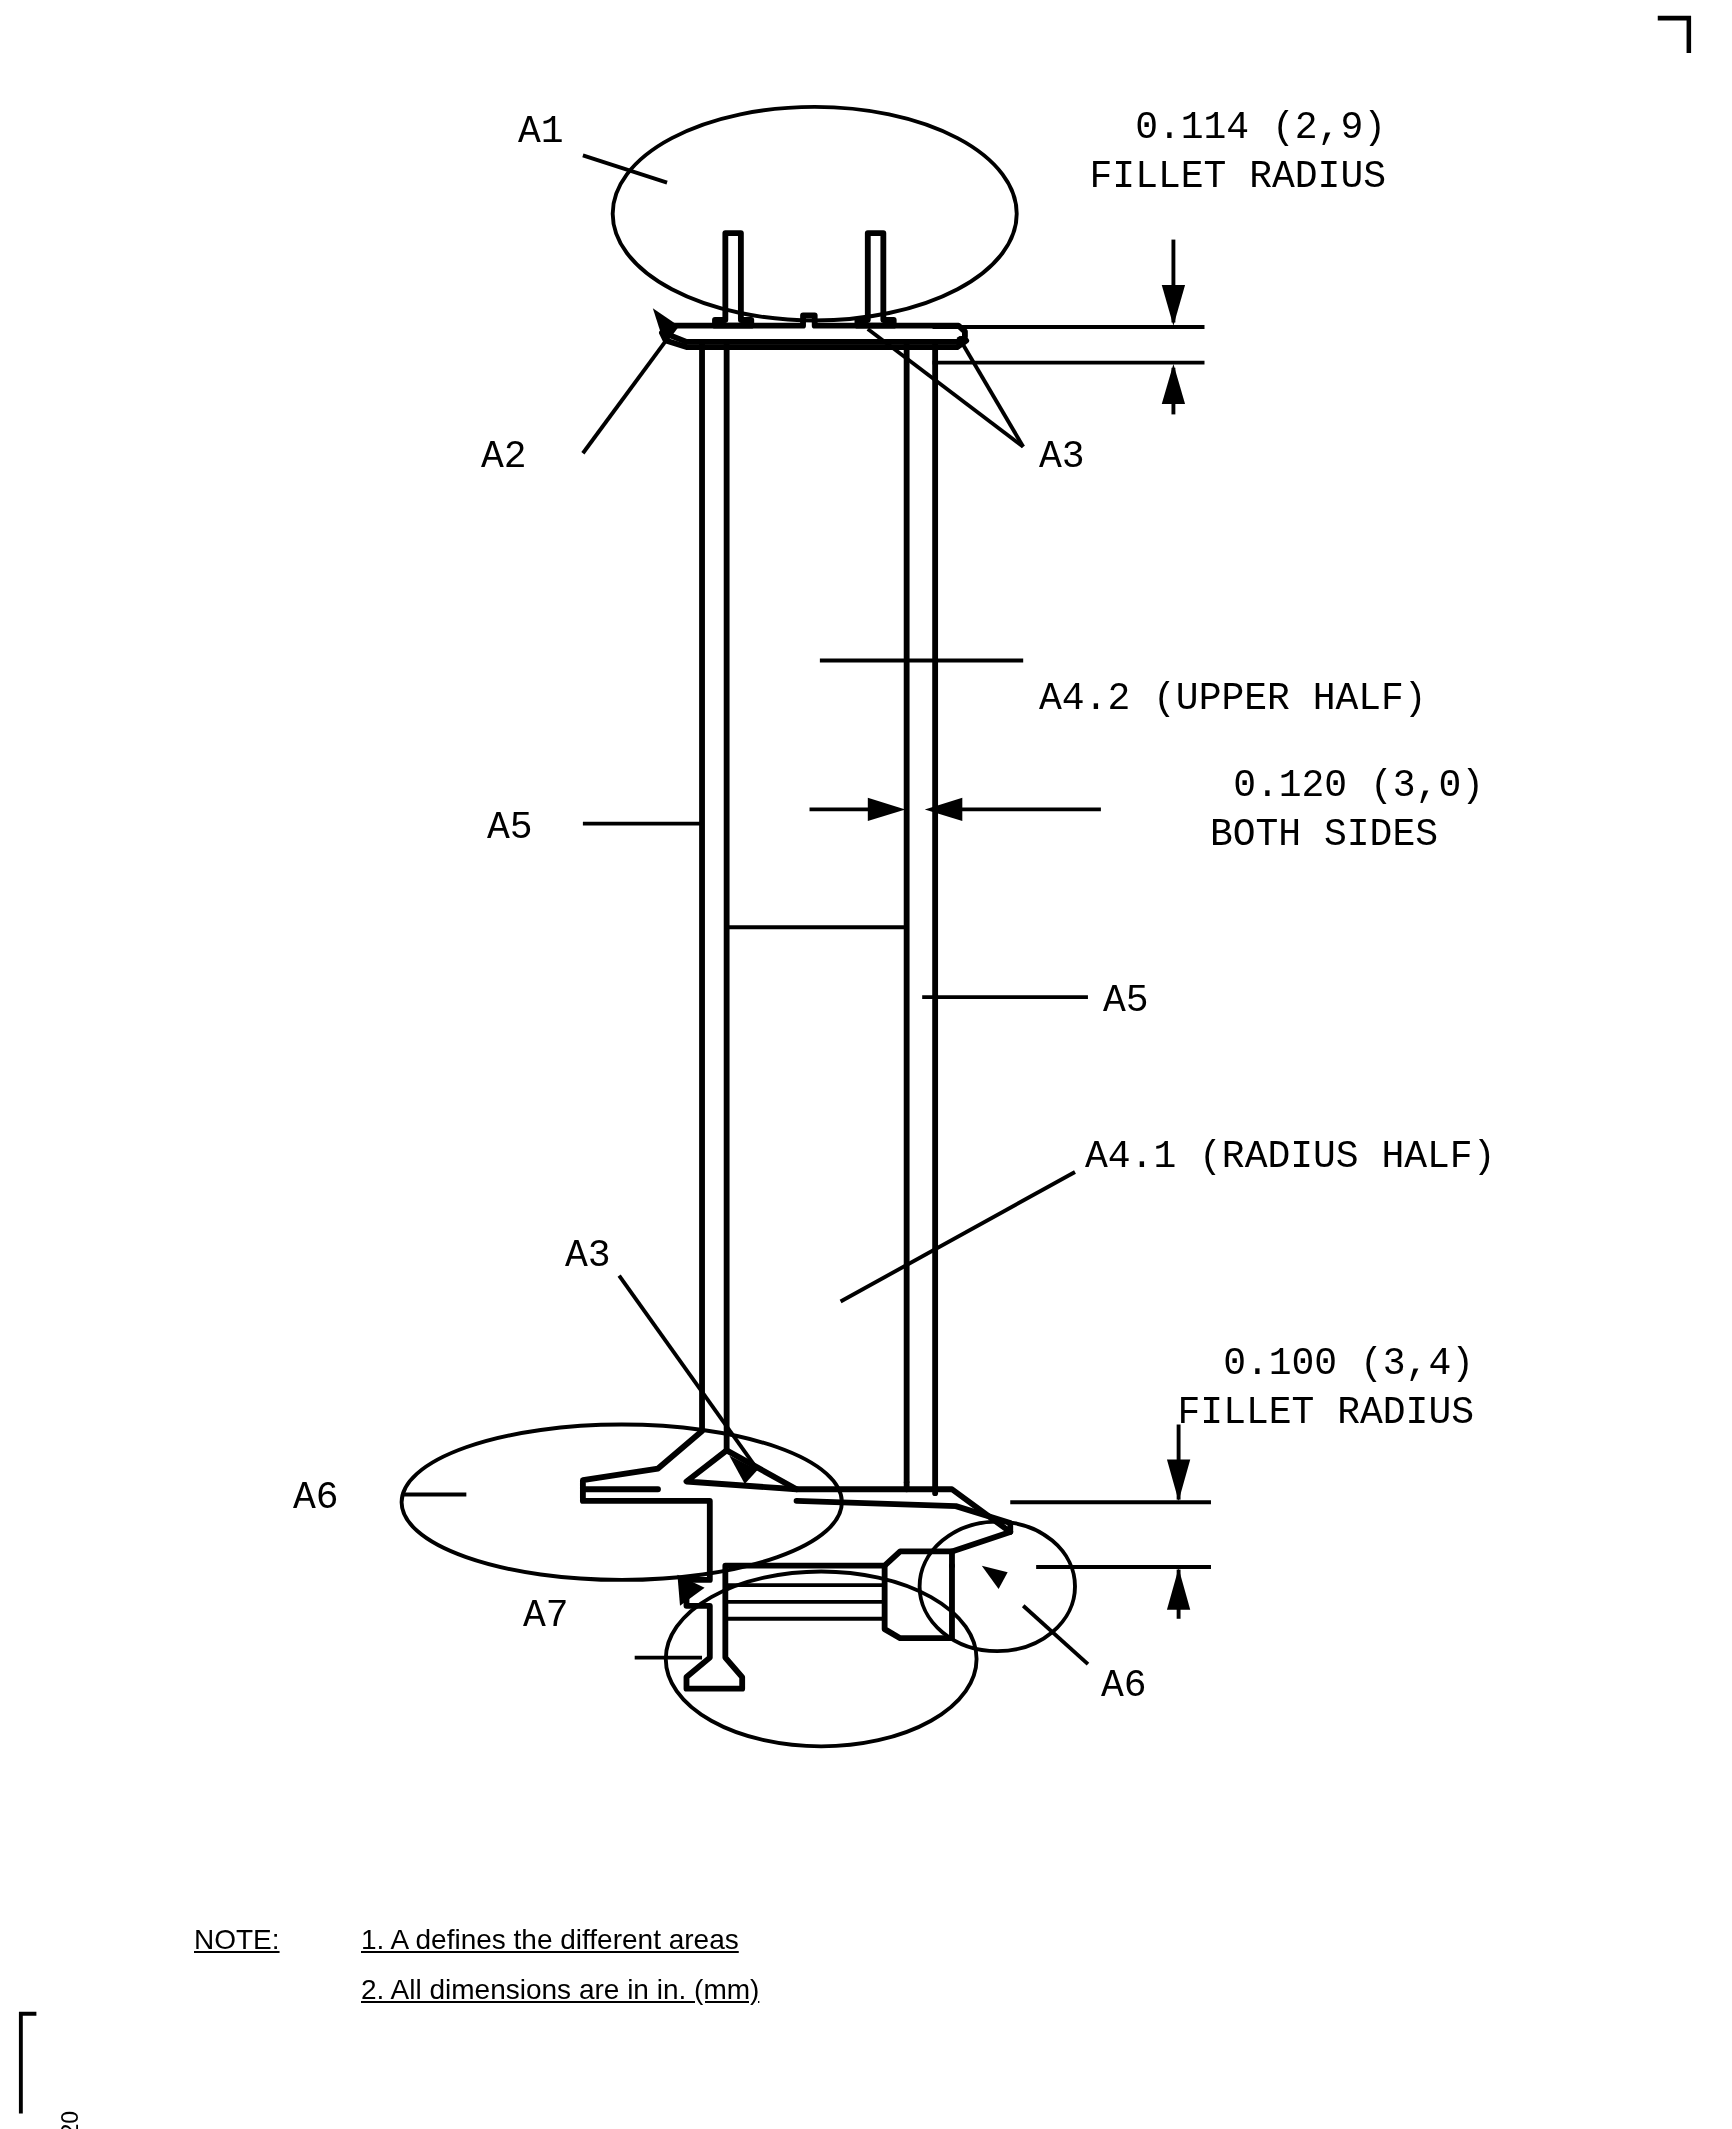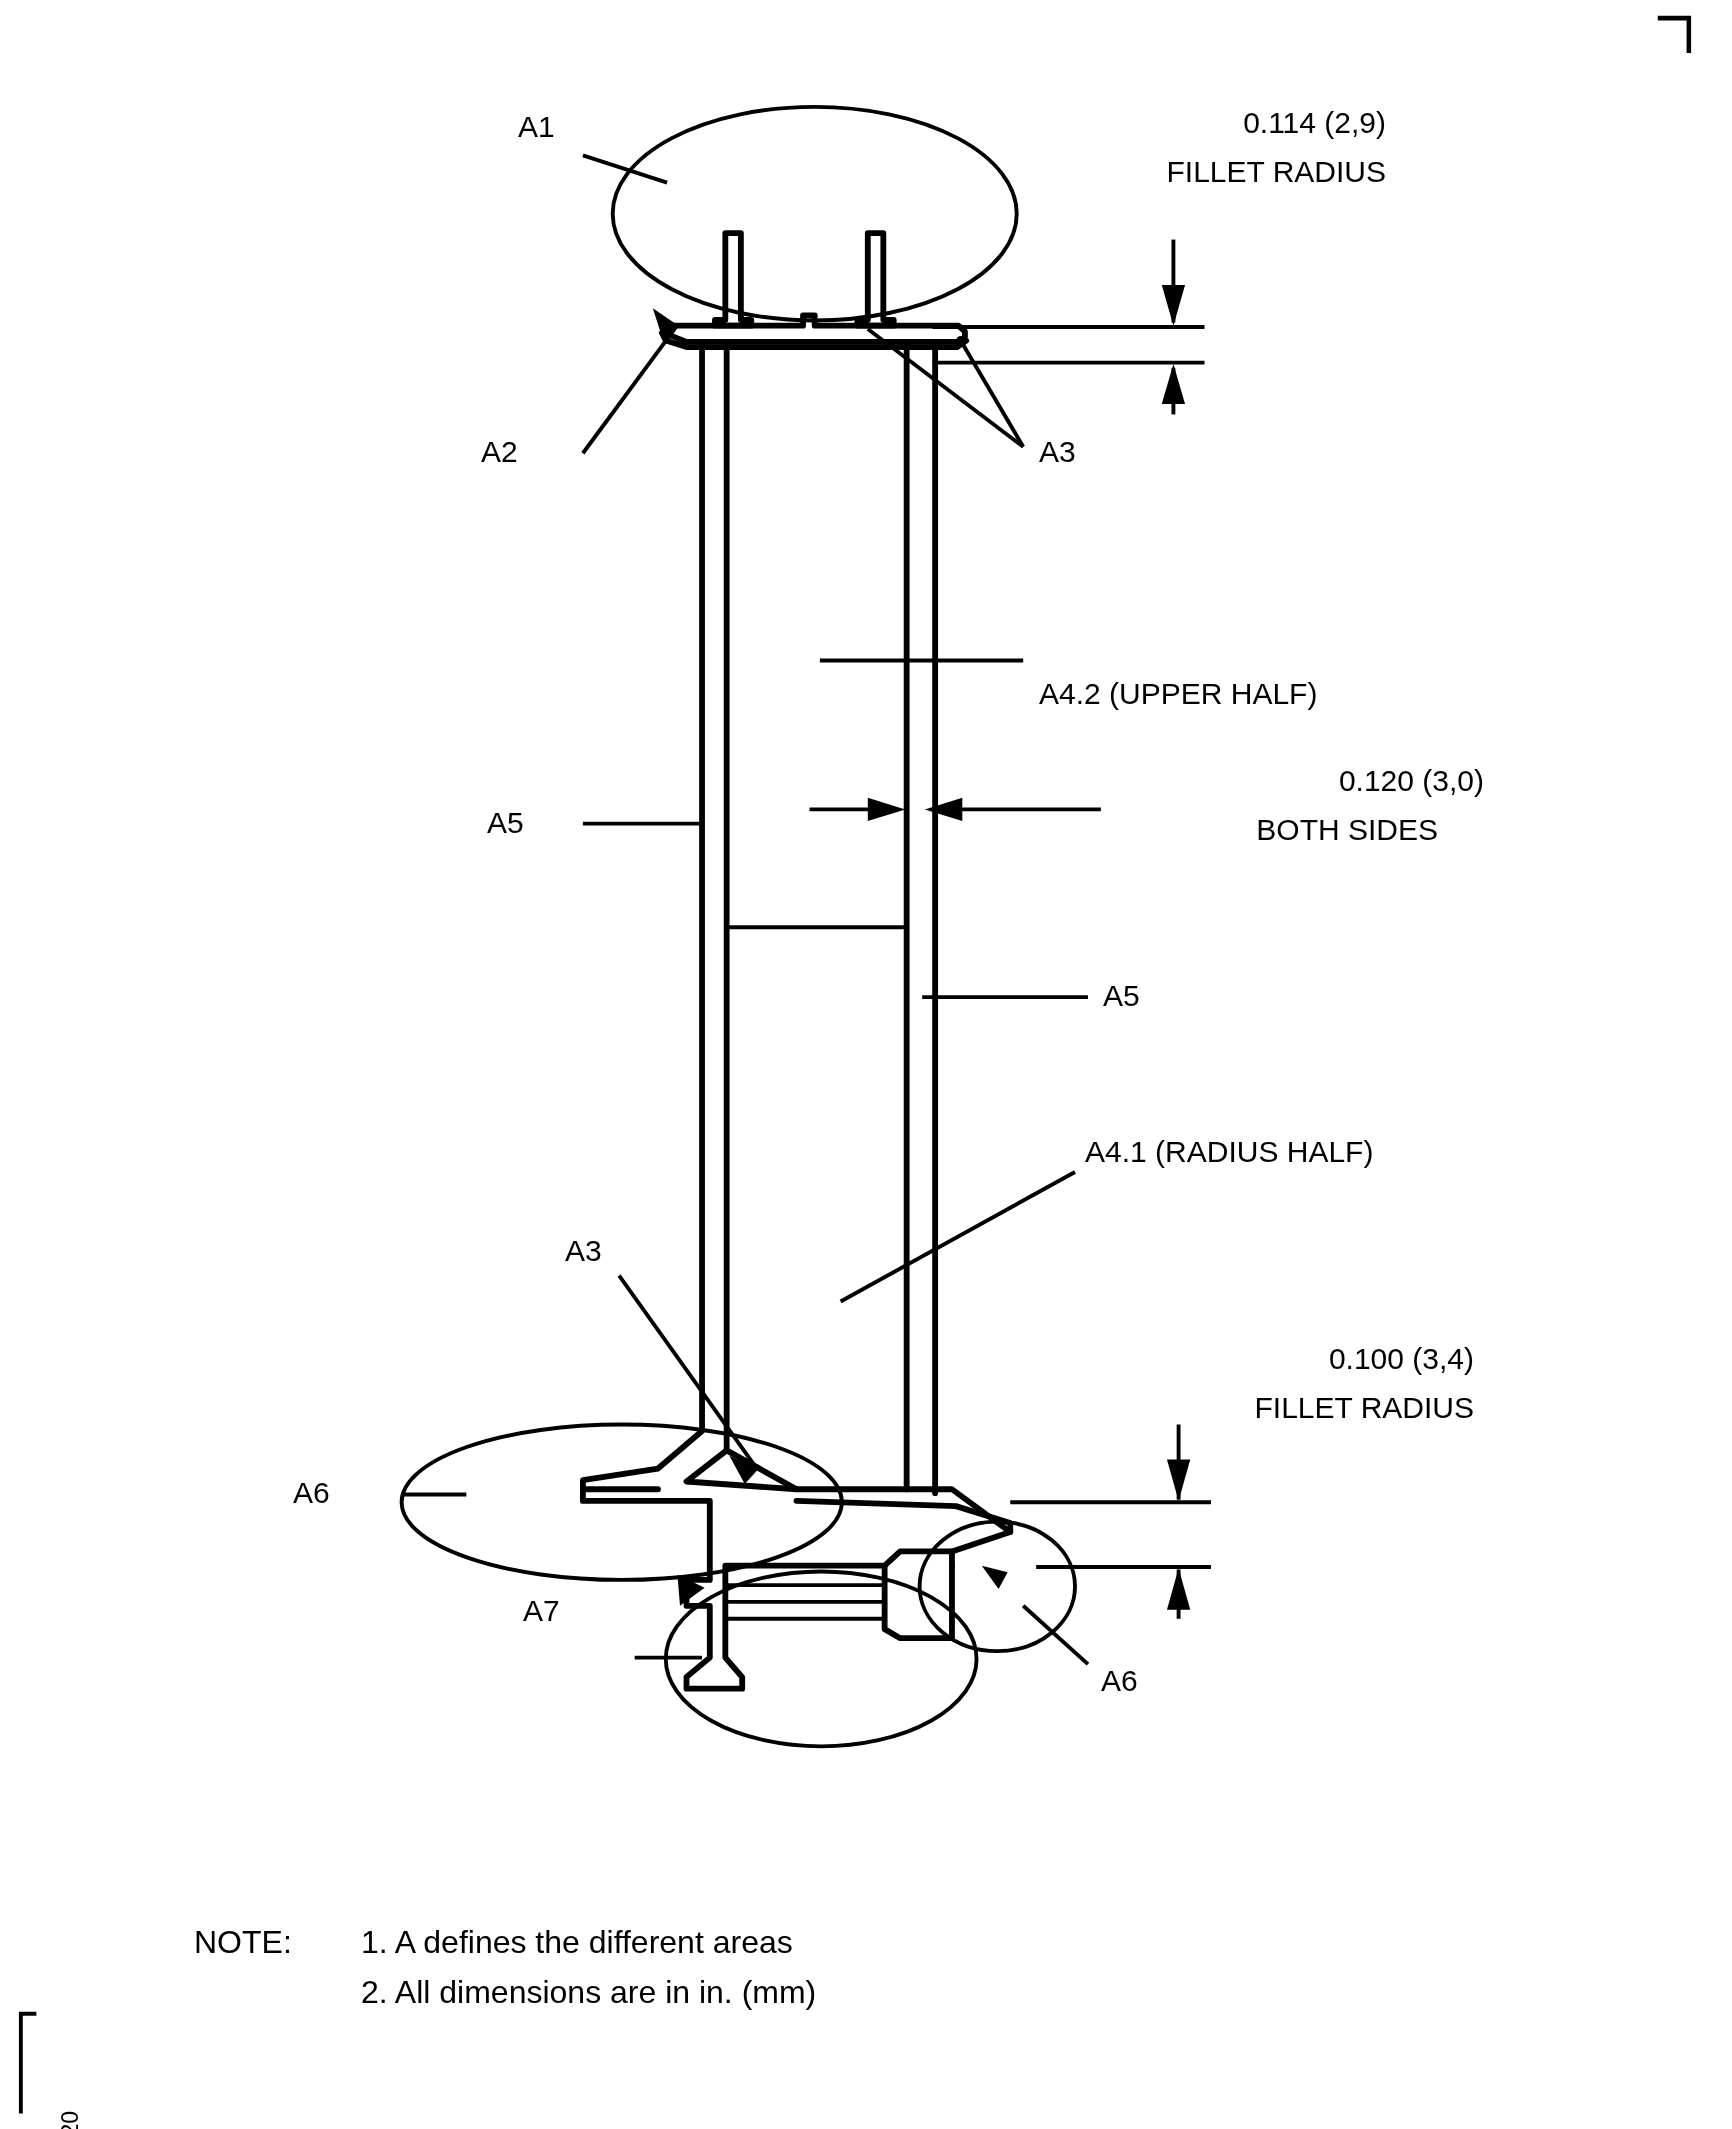--- a/index.html
+++ b/index.html
@@ -16,32 +16,33 @@
     color: #000000;
   }
   #sheet {
     position: absolute;
     left: 0; top: 0;
     width: 1733px;
     height: 2129px;
   }
   .lbl {
     position: absolute;
-    font-family: Liberation Sans, sans-serif;
+    font-family: Liberation Mono, monospace;
     color: #000;
     white-space: pre;
     line-height: 1.16;
-    font-size: 30px;
+    font-size: 38px;
   }
   .lbl.ctr { text-align: right; }
   .note {
     position: absolute;
-    font-size: 32px;
+    font-size: 28px;
     white-space: pre;
     line-height: 1.22;
+    text-decoration: underline;
   }
   .sidecode-wrap {
     position: absolute;
     left: 35px;
     top: 1897px;
     width: 39px;
     height: 214px;
   }
   .sidecode-txt {
     position: absolute;

